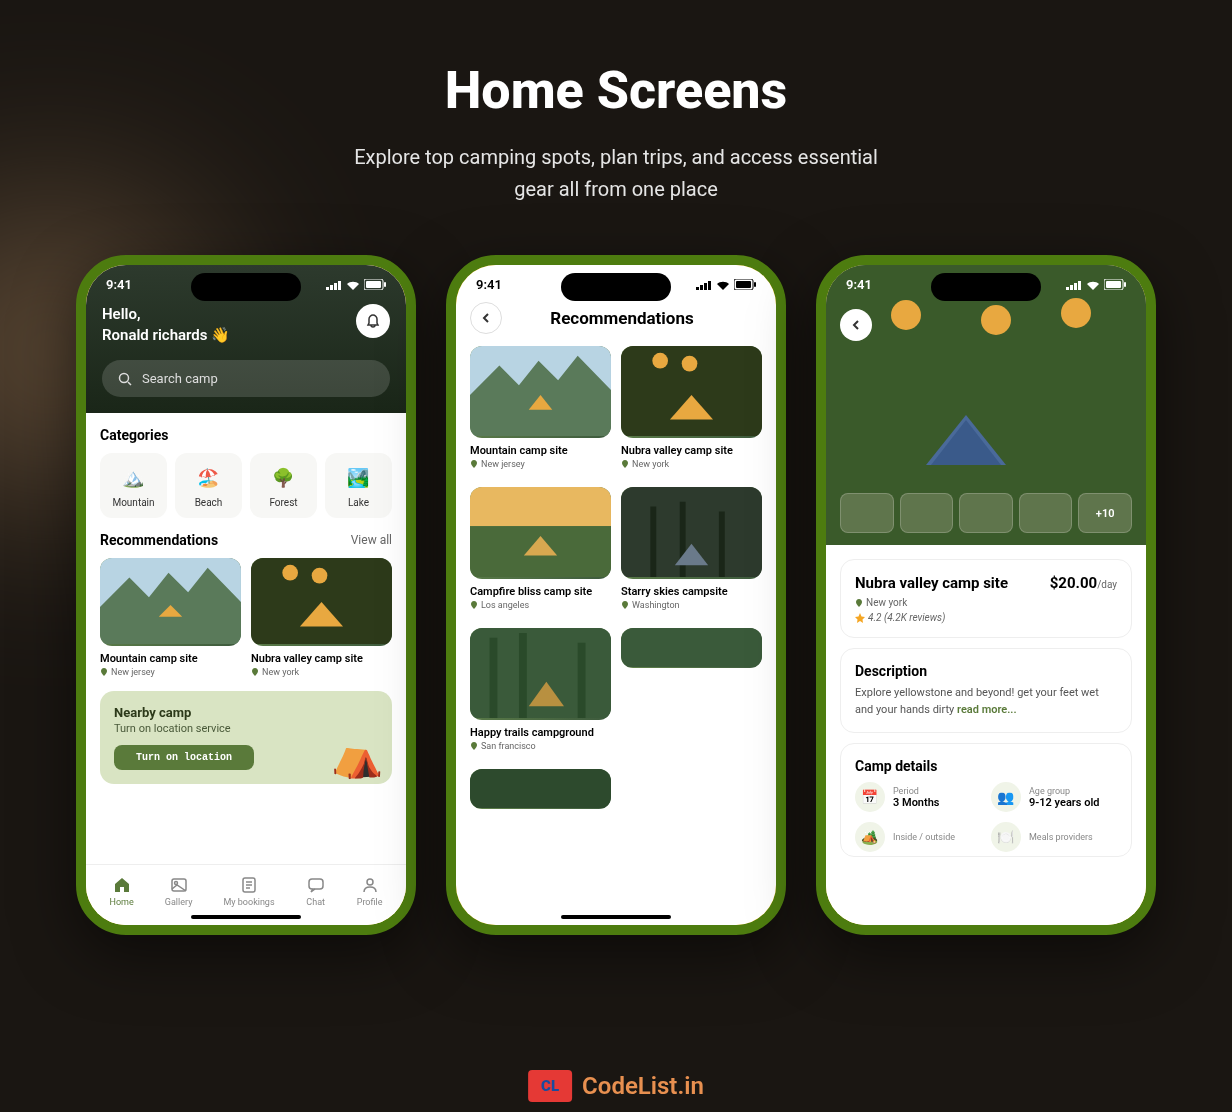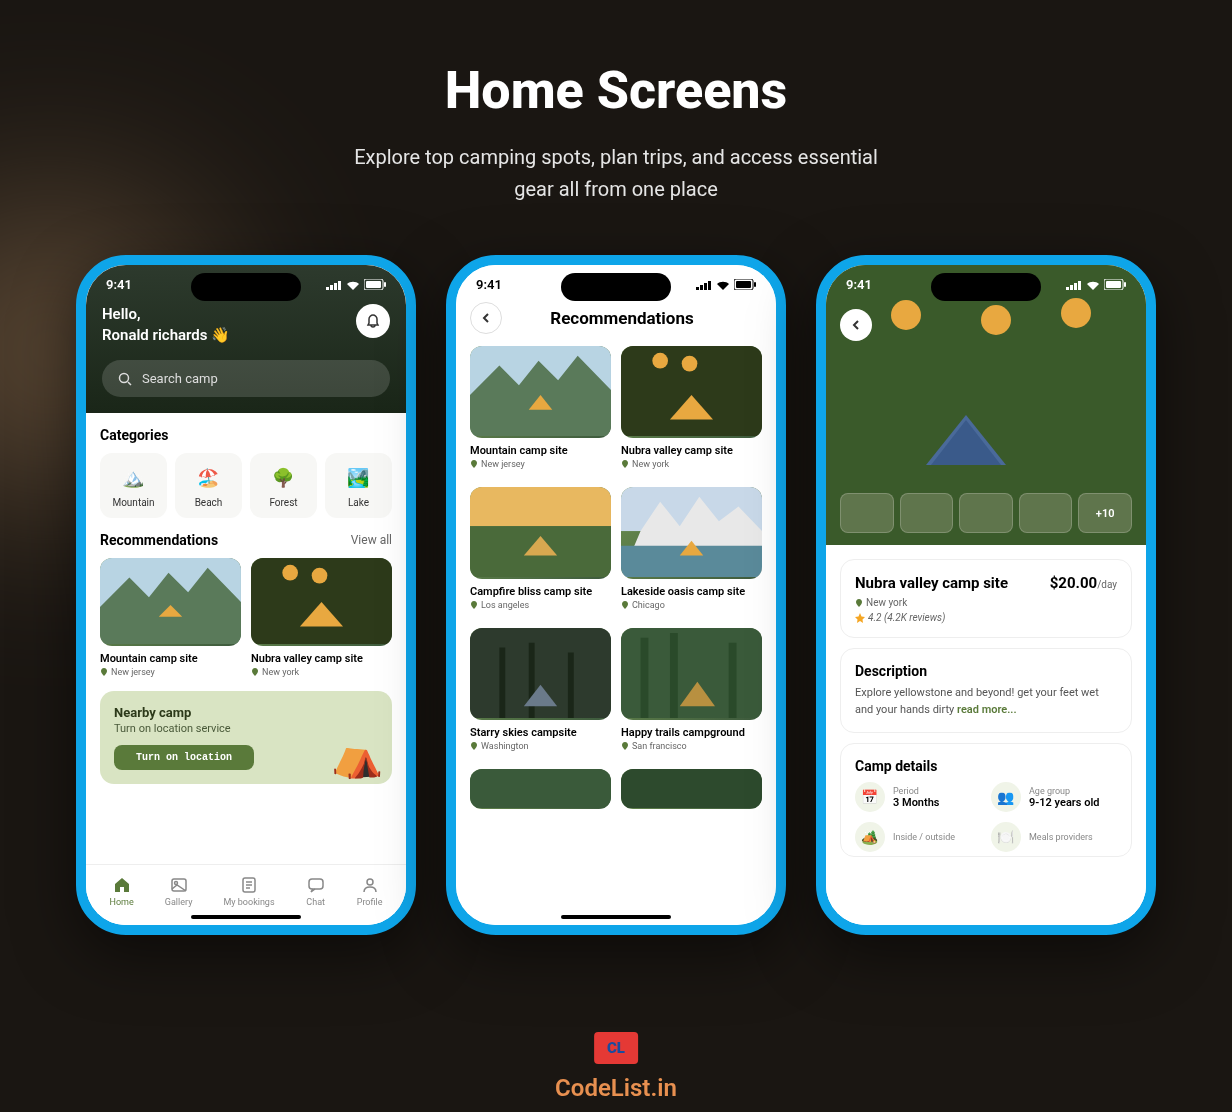--- a/index.html
+++ b/index.html
@@ -4,21 +4,21 @@
 <style>
 * { margin: 0; padding: 0; box-sizing: border-box; font-family: -apple-system, BlinkMacSystemFont, 'Segoe UI', Roboto, sans-serif; }
 body { background: #1a1612; color: #fff; padding: 20px; min-height: 1112px; width: 1232px; overflow: hidden; position: relative; }
 .glow { position: absolute; width: 300px; height: 300px; border-radius: 50%; filter: blur(100px); opacity: 0.4; }
 .glow1 { background: #d4a574; top: 200px; left: -100px; }
 .container { position: relative; z-index: 1; }
 .header-section { text-align: center; padding: 40px 20px 30px; }
 .main-title { font-size: 52px; font-weight: 800; margin-bottom: 20px; }
 .subtitle { font-size: 20px; font-weight: 400; color: #e5e5e5; line-height: 1.6; max-width: 540px; margin: 0 auto; }
 .phones { display: flex; justify-content: center; gap: 30px; padding: 20px; }
-.phone { width: 340px; height: 680px; background: #ffffff; border: 10px solid #0ea5e9; border-radius: 50px; overflow: hidden; position: relative; box-shadow: 0 20px 60px rgba(0,0,0,0.5); }
+.phone { width: 340px; height: 680px; background: #eab308; border: 10px solid #4d7c0f; border-radius: 50px; overflow: hidden; position: relative; box-shadow: 0 20px 60px rgba(0,0,0,0.5); }
 .notch { position: absolute; top: 8px; left: 50%; transform: translateX(-50%); width: 110px; height: 28px; background: #000; border-radius: 20px; z-index: 10; }
 .status-bar { display: flex; justify-content: space-between; align-items: center; padding: 12px 20px 4px; font-size: 13px; font-weight: 600; }
 .status-icons { display: flex; gap: 4px; align-items: center; }
 .screen { background: #fff; color: #000; height: 100%; overflow: hidden; display: flex; flex-direction: column; }
 .screen-dark-hero { background: linear-gradient(180deg, #2d3a2d 0%, #1a2618 100%); color: #fff; padding-bottom: 16px; }
 .hero-content { padding: 0 16px; }
 .hello-row { display: flex; justify-content: space-between; align-items: flex-start; margin-top: 8px; }
 .hello-text { font-size: 15px; font-weight: 600; line-height: 1.4; }
 .notif-btn { width: 34px; height: 34px; background: #fff; border-radius: 50%; display: flex; align-items: center; justify-content: center; }
 .search-box { background: rgba(255,255,255,0.15); border-radius: 24px; padding: 11px 16px; margin-top: 14px; display: flex; align-items: center; gap: 10px; font-size: 13px; color: #ddd; }
@@ -72,21 +72,21 @@
 .p3-desc-text { font-size: 11px; color: #555; line-height: 1.5; }
 .read-more { color: #5a7a3a; font-weight: 600; }
 .camp-details { display: grid; grid-template-columns: 1fr 1fr; gap: 10px; margin-top: 8px; }
 .detail-item { display: flex; gap: 8px; align-items: center; }
 .detail-icon { width: 30px; height: 30px; border-radius: 50%; background: #f0f4e8; display: flex; align-items: center; justify-content: center; font-size: 14px; }
 .detail-label { font-size: 9px; color: #888; }
 .detail-value { font-size: 11px; font-weight: 600; }
 .reserve-btn { background: #5a7a3a; color: #fff; border: none; border-radius: 12px; padding: 15px; font-size: 14px; font-weight: 700; width: 100%; }
 .mountain-bg { position: absolute; inset: 0; }
 .pin-icon { width: 8px; height: 8px; }
-.footer-brand { position: absolute; bottom: 10px; left: 50%; transform: translateX(-50%); display: flex; align-items: center; gap: 10px; flex-direction: column; }
+.footer-brand { position: absolute; bottom: 10px; left: 50%; transform: translateX(-50%); display: flex; align-items: center; gap: 10px; }
 .brand-logo { width: 44px; height: 32px; background: #e53935; border-radius: 4px; display: flex; align-items: center; justify-content: center; font-size: 15px; font-weight: 900; color: #fff; position: relative; }
 .brand-text { font-size: 24px; font-weight: 600; color: #e89050; }
 </style>
 </head>
 <body>
 
 <div class="glow glow1"></div>
 <div class="container">
   <div class="header-section">
     <h1 class="main-title">Home Screens</h1>
@@ -335,37 +335,20 @@
             <div class="p2-loc">
                 <svg class="pin-icon" viewBox="0 0 8 8" fill="#5a7a3a">
                   <path d="M4 0C2 0 1 1.5 1 3C1 5 4 8 4 8S7 5 7 3C7 1.5 6 0 4 0Z"></path>
                 </svg>
                 <span>Los angeles</span>
               </div>
           </div>
           <div class="p2-card">
             <div class="p2-img">
                 <svg class="mountain-bg" viewBox="0 0 144 92" preserveAspectRatio="none">
-                  <rect width="144" height="45" fill="#c8d8e8"></rect>
-                  <polygon points="20,45 40,15 60,40 80,10 100,35 120,20 144,45 144,92 0,92" fill="#e8e8e8"></polygon>
-                  <rect y="60" width="144" height="32" fill="#5a8a9a"></rect>
-                  <polygon points="60,70 72,55 84,70" fill="#e8a840"></polygon>
-                </svg>
-              </div>
-            <div class="p2-title-sm">Lakeside oasis camp site</div>
-            <div class="p2-loc">
-                <svg class="pin-icon" viewBox="0 0 8 8" fill="#5a7a3a">
-                  <path d="M4 0C2 0 1 1.5 1 3C1 5 4 8 4 8S7 5 7 3C7 1.5 6 0 4 0Z"></path>
-                </svg>
-                <span>Chicago</span>
-              </div>
-          </div>
-          <div class="p2-card">
-            <div class="p2-img">
-                <svg class="mountain-bg" viewBox="0 0 144 92" preserveAspectRatio="none">
                   <rect width="144" height="92" fill="#2d3a2d"></rect>
                   <polygon points="30,92 30,20 36,20 36,92" fill="#1a2618"></polygon>
                   <polygon points="60,92 60,15 66,15 66,92" fill="#1a2618"></polygon>
                   <polygon points="100,92 100,25 106,25 106,92" fill="#1a2618"></polygon>
                   <polygon points="55,80 72,58 89,80" fill="#6a7a8a"></polygon>
                 </svg>
               </div>
             <div class="p2-title-sm">Starry skies campsite</div>
             <div class="p2-loc">
                 <svg class="pin-icon" viewBox="0 0 8 8" fill="#5a7a3a">

